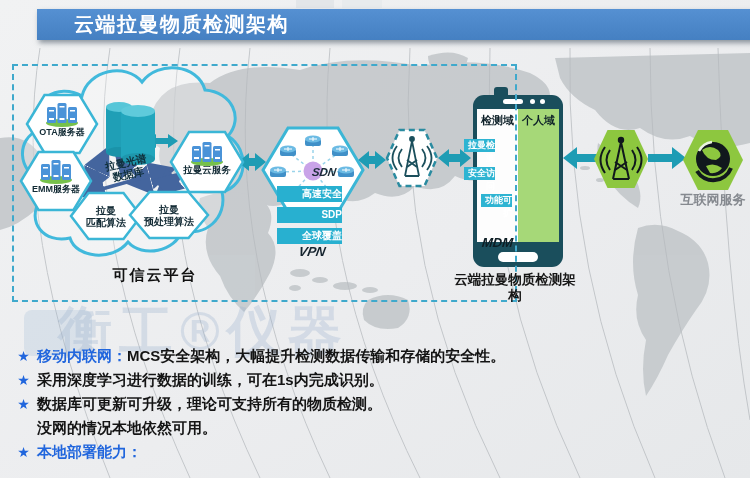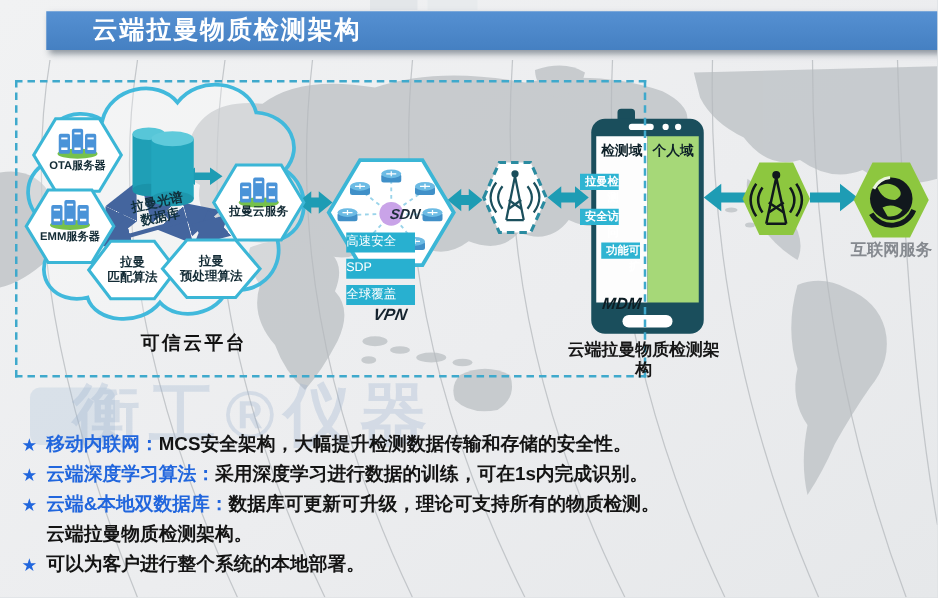--- a/index.html
+++ b/index.html
@@ -32,22 +32,22 @@
   .lbl-match{left:76px;top:205px;width:60px;font-size:10px;}
   .lbl-pre{left:132px;top:204px;width:74px;font-size:10px;}
   .lbl-trusted{left:90px;top:266px;width:130px;font-size:15px;letter-spacing:2px;color:#111;}
   .lbl-sdn{left:303px;top:166px;width:42px;font-size:11.5px;font-style:italic;
            transform:skewX(-8deg);color:#1d2e3a;}
   .lbl-vpn{left:288px;top:245px;width:48px;font-size:13px;font-style:italic;
            transform:skewX(-10deg);color:#15232e;}
   .lbl-terminal{left:448px;top:272px;width:134px;font-size:13.5px;color:#161616;z-index:7;}
   .lbl-internet{left:679px;top:193px;width:68px;font-size:13px;color:#85898f;}
   
-  .feat{left:277px;width:55px;height:16px;background:#28b0d0;color:#fff;font-size:10px;
-        font-weight:normal;text-align:left;line-height:16px;z-index:4;}
+  .feat{left:277px;width:65px;height:16px;background:#28b0d0;color:#fff;font-size:10px;
+        font-weight:bold;text-align:right;line-height:16px;z-index:4;}
   
   .phone-nub{left:494px;top:87px;width:14px;height:10px;background:#1a4e5c;
              border-radius:3px 3px 0 0;z-index:5;}
   .phone{left:473px;top:95px;width:90px;height:172px;background:#1a4e5c;border-radius:11px;z-index:5;}
   .phone .speaker{left:30px;top:4px;width:20px;height:5px;background:#fff;border-radius:3px;}
   .phone .dot{top:4px;width:5px;height:5px;border-radius:50%;background:#fff;}
   .phone .panel-l{left:4px;top:14px;width:41px;height:133px;background:#fdfdfd;}
   .phone .panel-r{left:45px;top:14px;width:41px;height:133px;background:#a6d878;}
   .phone .dom{font-size:11px;font-weight:bold;color:#0d2028;text-align:center;padding-top:4px;}
   .phone .app{left:-9px;width:31px;height:13px;background:#2eb4d2;color:#fff;font-size:9px;
@@ -322,28 +322,26 @@
   <div class="abs title-bar">云端拉曼物质检测架构</div>
 
   <div class="abs bullets">
     <div class="brow">
       <span class="star">★</span>
       <span class="blab">移动内联网：</span>
       <span class="btext">MCS安全架构，大幅提升检测数据传输和存储的安全性。</span>
     </div>
     <div class="brow">
       <span class="star">★</span>
-      <span class="blab">云端深度学习算法：</span>
       <span class="btext">采用深度学习进行数据的训练，可在1s内完成识别。</span>
     </div>
     <div class="brow">
       <span class="star">★</span>
-      <span class="blab">云端&amp;本地双数据库：</span>
       <span class="btext">数据库可更新可升级，理论可支持所有的物质检测。</span>
     </div>
-    <div class="bcont">云端拉曼物质检测架构。</div>
+    <div class="bcont">没网的情况本地依然可用。</div>
     <div class="brow">
       <span class="star">★</span>
-      <span class="btext">可以为客户进行整个系统的本地部署。</span>
+      <span class="blab">本地部署能力：</span>
     </div>
   </div>
 
 </div>
 
 </body></html>

